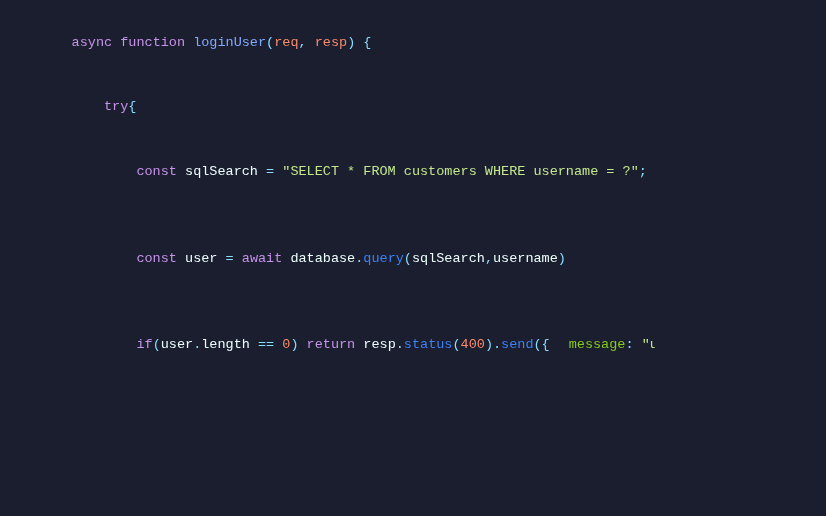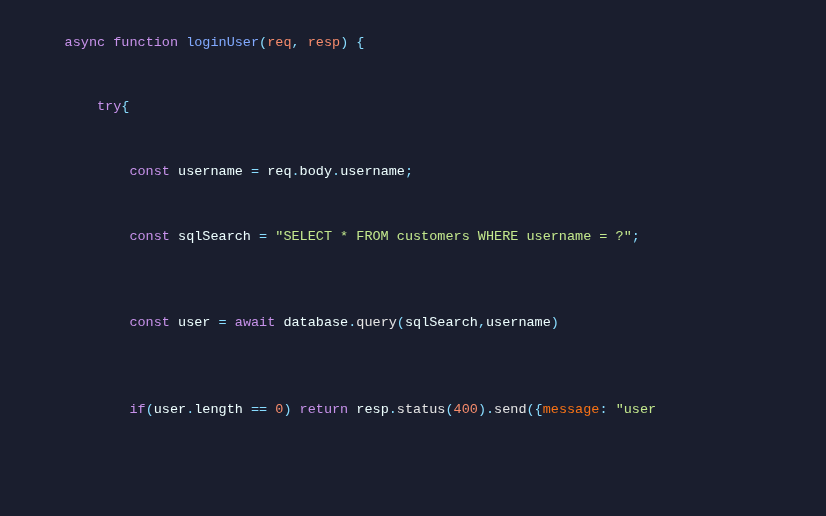--- a/index.html
+++ b/index.html
@@ -15,21 +15,21 @@
       font-family: 'Courier New', Courier, monospace;
       font-size: 13.5px;
       line-height: 1.6;
       overflow: hidden;
     }
 
     .code-container {
       width: 655px;
       height: 516px;
       background-color: #1a1e2e;
-      padding: 10px 0;
+      padding: 10px 7px;
       overflow: hidden;
     }
 
     .line {
       display: flex;
       align-items: baseline;
       padding: 0 16px;
       white-space: pre;
     }
 
@@ -38,48 +38,43 @@
     }
 
     
     .kw { color: #c792ea; }         
     .fn { color: #82aaff; }         
     .param { color: #f78c6c; }      
     .punct { color: #89ddff; }      
     .str { color: #c3e88d; }        
     .var { color: #eeffff; }        
     .prop { color: #eeffff; }       
-    .method { color: #e5e5e5; }     
+    .method { color: #3b82f6; }     
     .num { color: #f78c6c; }        
     .op { color: #89ddff; }    
     .plain { color: #eeffff; }      
-    .key { color: #f97316; }
+    .key { color: #84cc16; margin-left: 19px; }
   </style>
 </head>
 <body>
 
 <div class="code-container">
 
   <div class="line">
     <span class="line-content">
       <span class="kw">async</span><span class="plain"> </span><span class="kw">function</span><span class="plain"> </span><span class="fn">loginUser</span><span class="punct">(</span><span class="param">req</span><span class="punct">,</span><span class="plain"> </span><span class="param">resp</span><span class="punct">) {</span>
     </span>
   </div>
 
   <div class="line">
     <span class="line-content">
       <span class="plain">    </span><span class="kw">try</span><span class="punct">{</span>
     </span>
   </div>
 
-  <div class="line">
-    <span class="line-content">
-      <span class="plain">        </span><span class="kw">const</span><span class="plain"> </span><span class="var">username</span><span class="plain"> </span><span class="op">=</span><span class="plain"> </span><span class="var">req</span><span class="punct">.</span><span class="prop">body</span><span class="punct">.</span><span class="prop">username</span><span class="punct">;</span>
-    </span>
-  </div>
 
 
   <div class="line">
     <span class="line-content">
       <span class="plain">        </span><span class="kw">const</span><span class="plain"> </span><span class="var">sqlSearch</span><span class="plain"> </span><span class="op">=</span><span class="plain"> </span><span class="str">"SELECT * FROM customers WHERE username = ?"</span><span class="punct">;</span>
     </span>
   </div>
 
   <div class="line">
     <span class="line-content"> </span>

